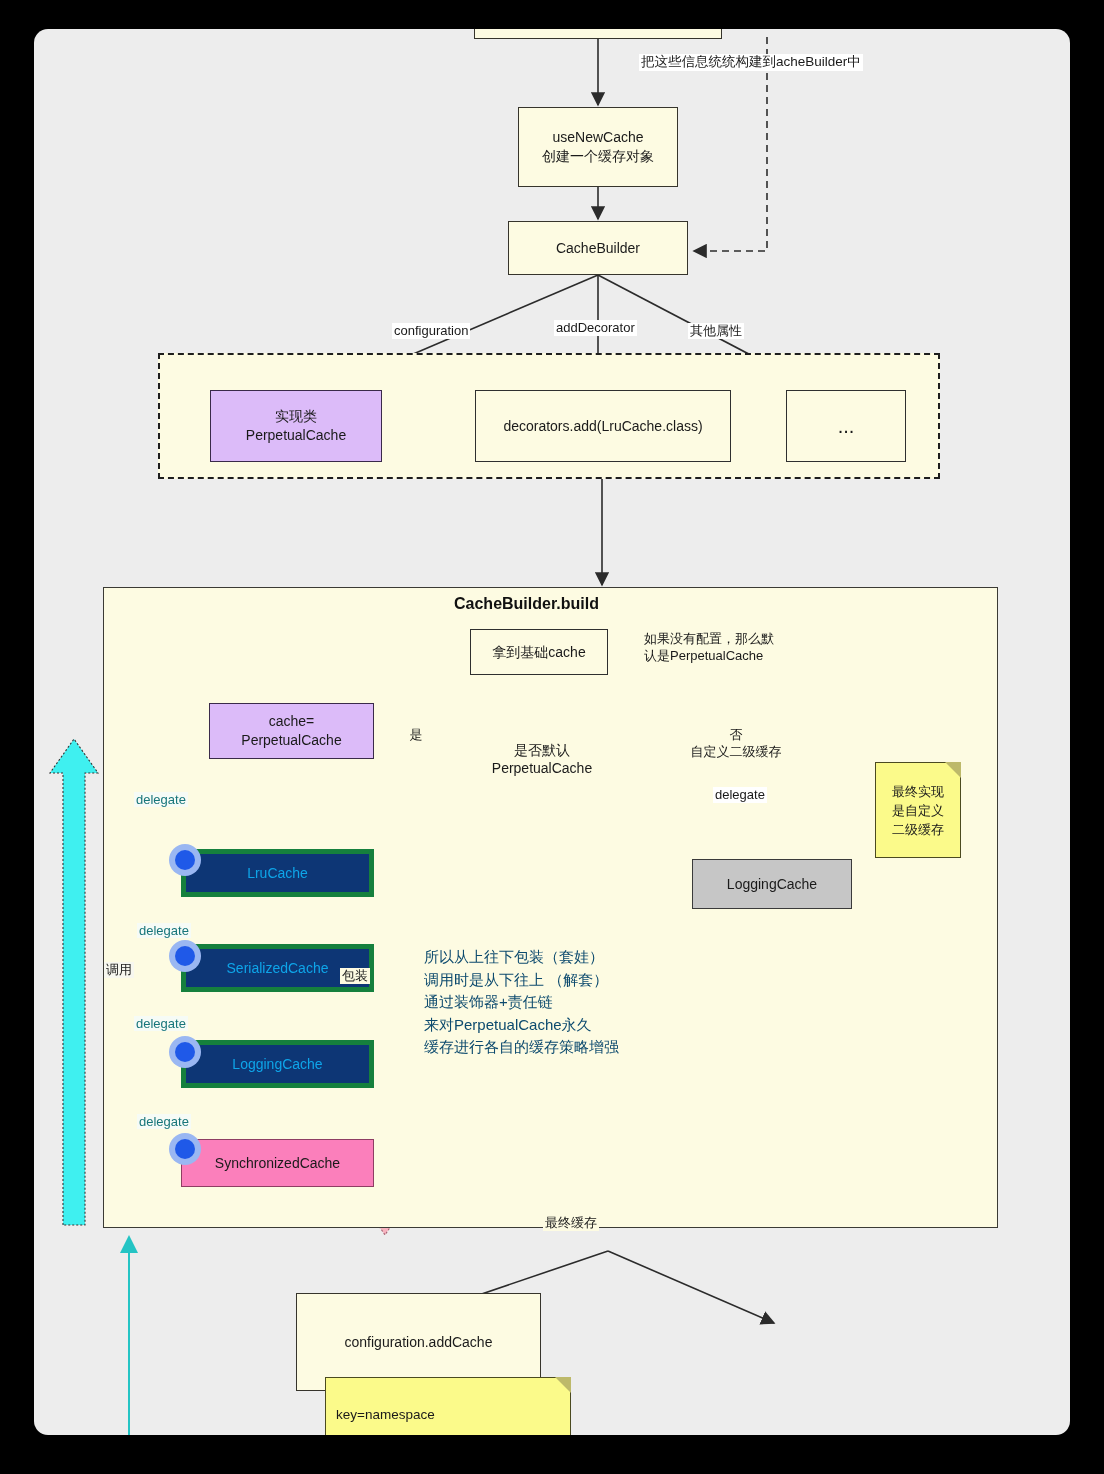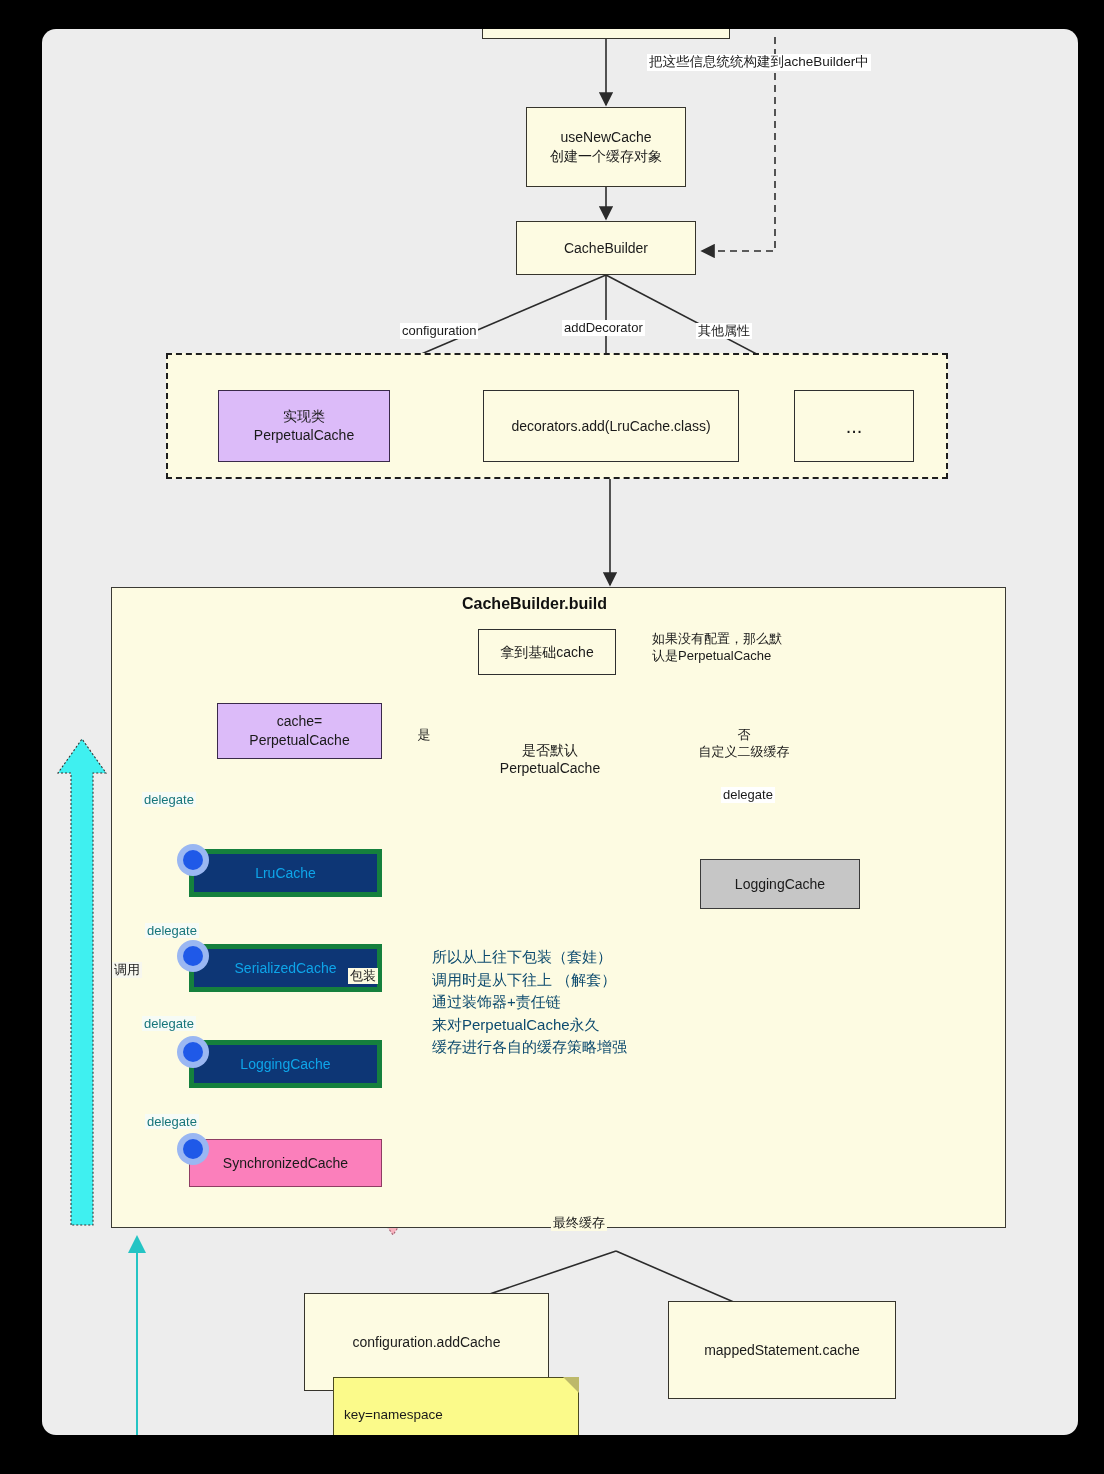--- a/index.html
+++ b/index.html
@@ -19,21 +19,20 @@
   }
   #canvas {
     position: absolute;
     left: 34px;
     top: 29px;
     width: 1036px;
     height: 1406px;
     background: #ededed;
     border-radius: 14px;
     overflow: hidden;
-    margin-left: 8px;
   }
 
   
   .node {
     position: absolute;
     box-sizing: border-box;
     display: flex;
     align-items: center;
     justify-content: center;
     text-align: center;
@@ -290,20 +289,26 @@
 PerpetualCache</div>
 
     <div class="elabel-nb" style="left:372px; top:698px; width:20px;">是</div>
     <div class="elabel-nb" style="left:612px; top:698px; width:180px;">否
 自定义二级缓存</div>
 
     <div class="elabel" style="left:679px; top:758px;">delegate</div>
 
     <div class="node n-gray" style="left:658px; top:830px; width:160px; height:50px;">LoggingCache</div>
 
+    <div class="sticky" style="left:841px; top:733px; width:86px; height:96px;">
+      <div class="fold"></div>
+      <div class="sticky-body" style="text-align:center; padding-top:20px;">最终实现
+是自定义
+二级缓存</div>
+    </div>
 
     <div class="node n-purple" style="left:175px; top:674px; width:165px; height:56px;">cache=
 PerpetualCache</div>
 
     <div class="node n-navy" style="left:147px; top:820px; width:193px; height:48px;">LruCache</div>
     <div class="node n-navy" style="left:147px; top:915px; width:193px; height:48px;">SerializedCache</div>
     <div class="node n-navy" style="left:147px; top:1011px; width:193px; height:48px;">LoggingCache</div>
     <div class="node n-pink" style="left:147px; top:1110px; width:193px; height:48px;">SynchronizedCache</div>
 
     <svg class="overlay" viewBox="0 0 1036 1406">
@@ -330,21 +335,20 @@
     <div class="note-cyan" style="left:390px; top:917px;">所以从上往下包装（套娃）
 调用时是从下往上 （解套）
 通过装饰器+责任链
 来对PerpetualCache永久
 缓存进行各自的缓存策略增强</div>
 
     <div class="elabel" style="left:509px; top:1186px; background:#fdfbe2;">最终缓存</div>
 
     <div class="node n-cream" style="left:262px; top:1264px; width:245px; height:98px;">configuration.addCache</div>
 
-    <div class="node n-cream" style="left:626px; top:1272px; width:228px; height:98px;">mappedStatement.cache</div>
 
     <div class="sticky" style="left:291px; top:1348px; width:246px; height:62px;">
       <div class="fold"></div>
       <div class="sticky-body" style="padding:8px 10px;">
         <div style="font-size:13.5px;">key=namespace</div>
         
       </div>
     </div>
 
   </div>

